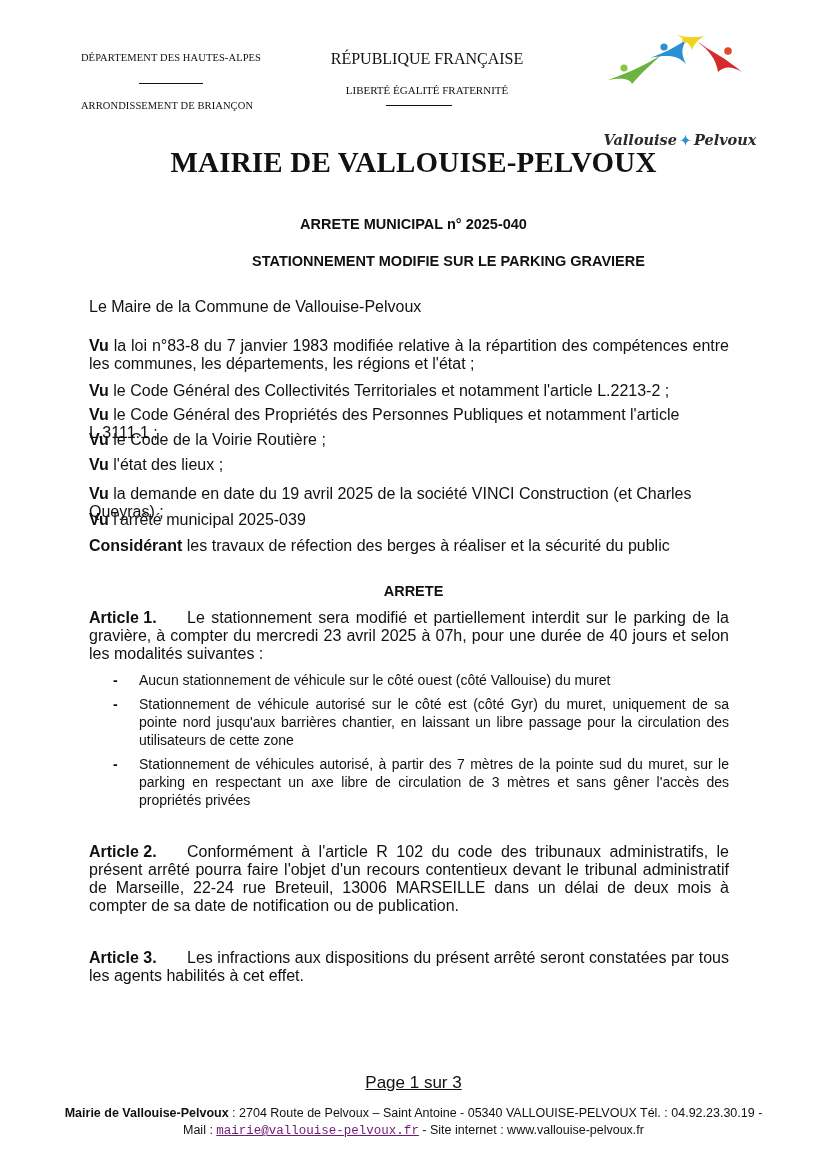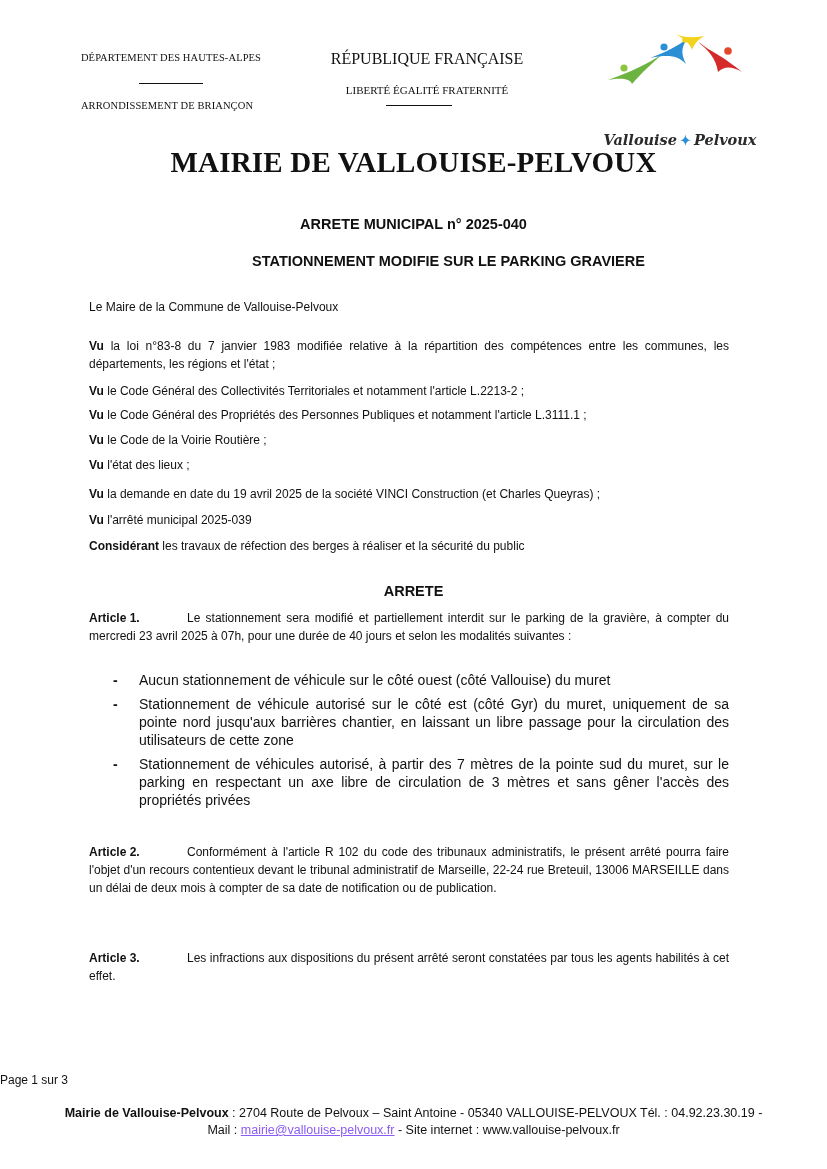--- a/index.html
+++ b/index.html
@@ -18,32 +18,32 @@
   .hdr-center .rule { position: absolute; left: 86px; width: 66px; top: 55px; border-top: 1.3px solid #111; }
 
   .logo { position: absolute; left: 590px; top: 28px; width: 180px; height: 86px; }
   .logo svg { position: absolute; left: 0; top: 0; }
   .logo .name { position: absolute; left: 0; top: 55px; width: 180px; text-align: center; font-family: "DejaVu Serif", serif; font-style: italic; font-weight: bold; font-size: 14.5px; color: #2a2a2a; white-space: nowrap; margin-top: 48px; }
   .logo .name .star { color: #2b8fd6; font-style: normal; font-size: 13px; margin: 0 3px; }
 
   .title { position: absolute; left: 0; width: 827px; top: 146px; text-align: center; font-size: 29px; font-weight: bold; letter-spacing: 0.2px; }
   .subtitle { position: absolute; left: 0; width: 827px; text-align: center; font-size: 14.5px; font-weight: bold; }
 
-  .body { position: absolute; left: 89px; width: 640px; font-size: 12px; line-height: 18px; }
+  .body { position: absolute; left: 89px; width: 640px; font-size: 16px; line-height: 18px; }
   .just { text-align: justify; }
   .b { font-weight: bold; }
   .art-label { font-weight: bold; display: inline-block; width: 98px; }
 
   .bullets { position: absolute; left: 89px; width: 640px; font-size: 14px; line-height: 18px; }
   .bullet { position: relative; padding-left: 50px; text-align: justify; }
   .bullet .dash { position: absolute; left: 24px; top: 0; font-weight: bold; }
 
-  .pageno { position: absolute; left: 0; width: 827px; top: 1057px; text-align: left; font-size: 12px; }
+  .pageno { position: absolute; left: 0; width: 827px; top: 1057px; text-align: center; font-size: 17px; text-decoration: underline; }
   .footer { position: absolute; left: 60px; width: 707px; top: 1089px; font-size: 12.5px; line-height: 17px; text-align: center; }
-  .footer a { color: #8b5cf6; text-decoration: underline; }
+  .footer a { color: #701a75; text-decoration: underline; font-family: Liberation Mono, monospace; }
 </style>
 </head>
 <body>
 
 <div class="hdr-left serif">
   <div class="line1">DÉPARTEMENT DES HAUTES-ALPES</div>
   <div class="rule"></div>
   <div class="line2">ARRONDISSEMENT DE BRIANÇON</div>
 </div>
 

